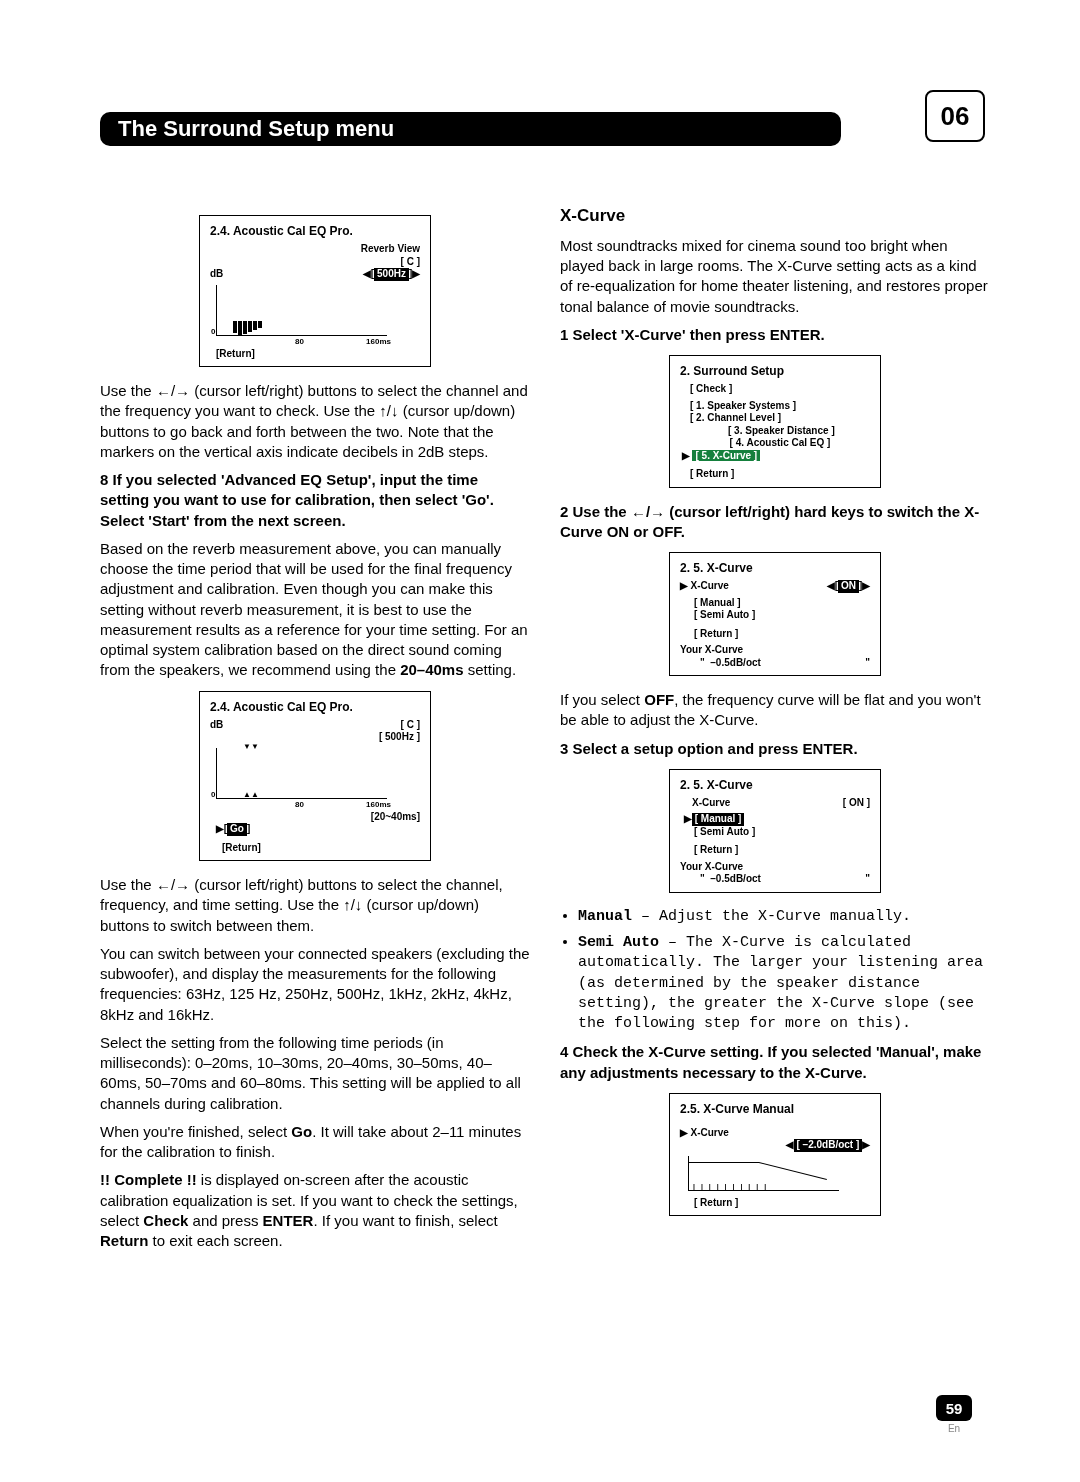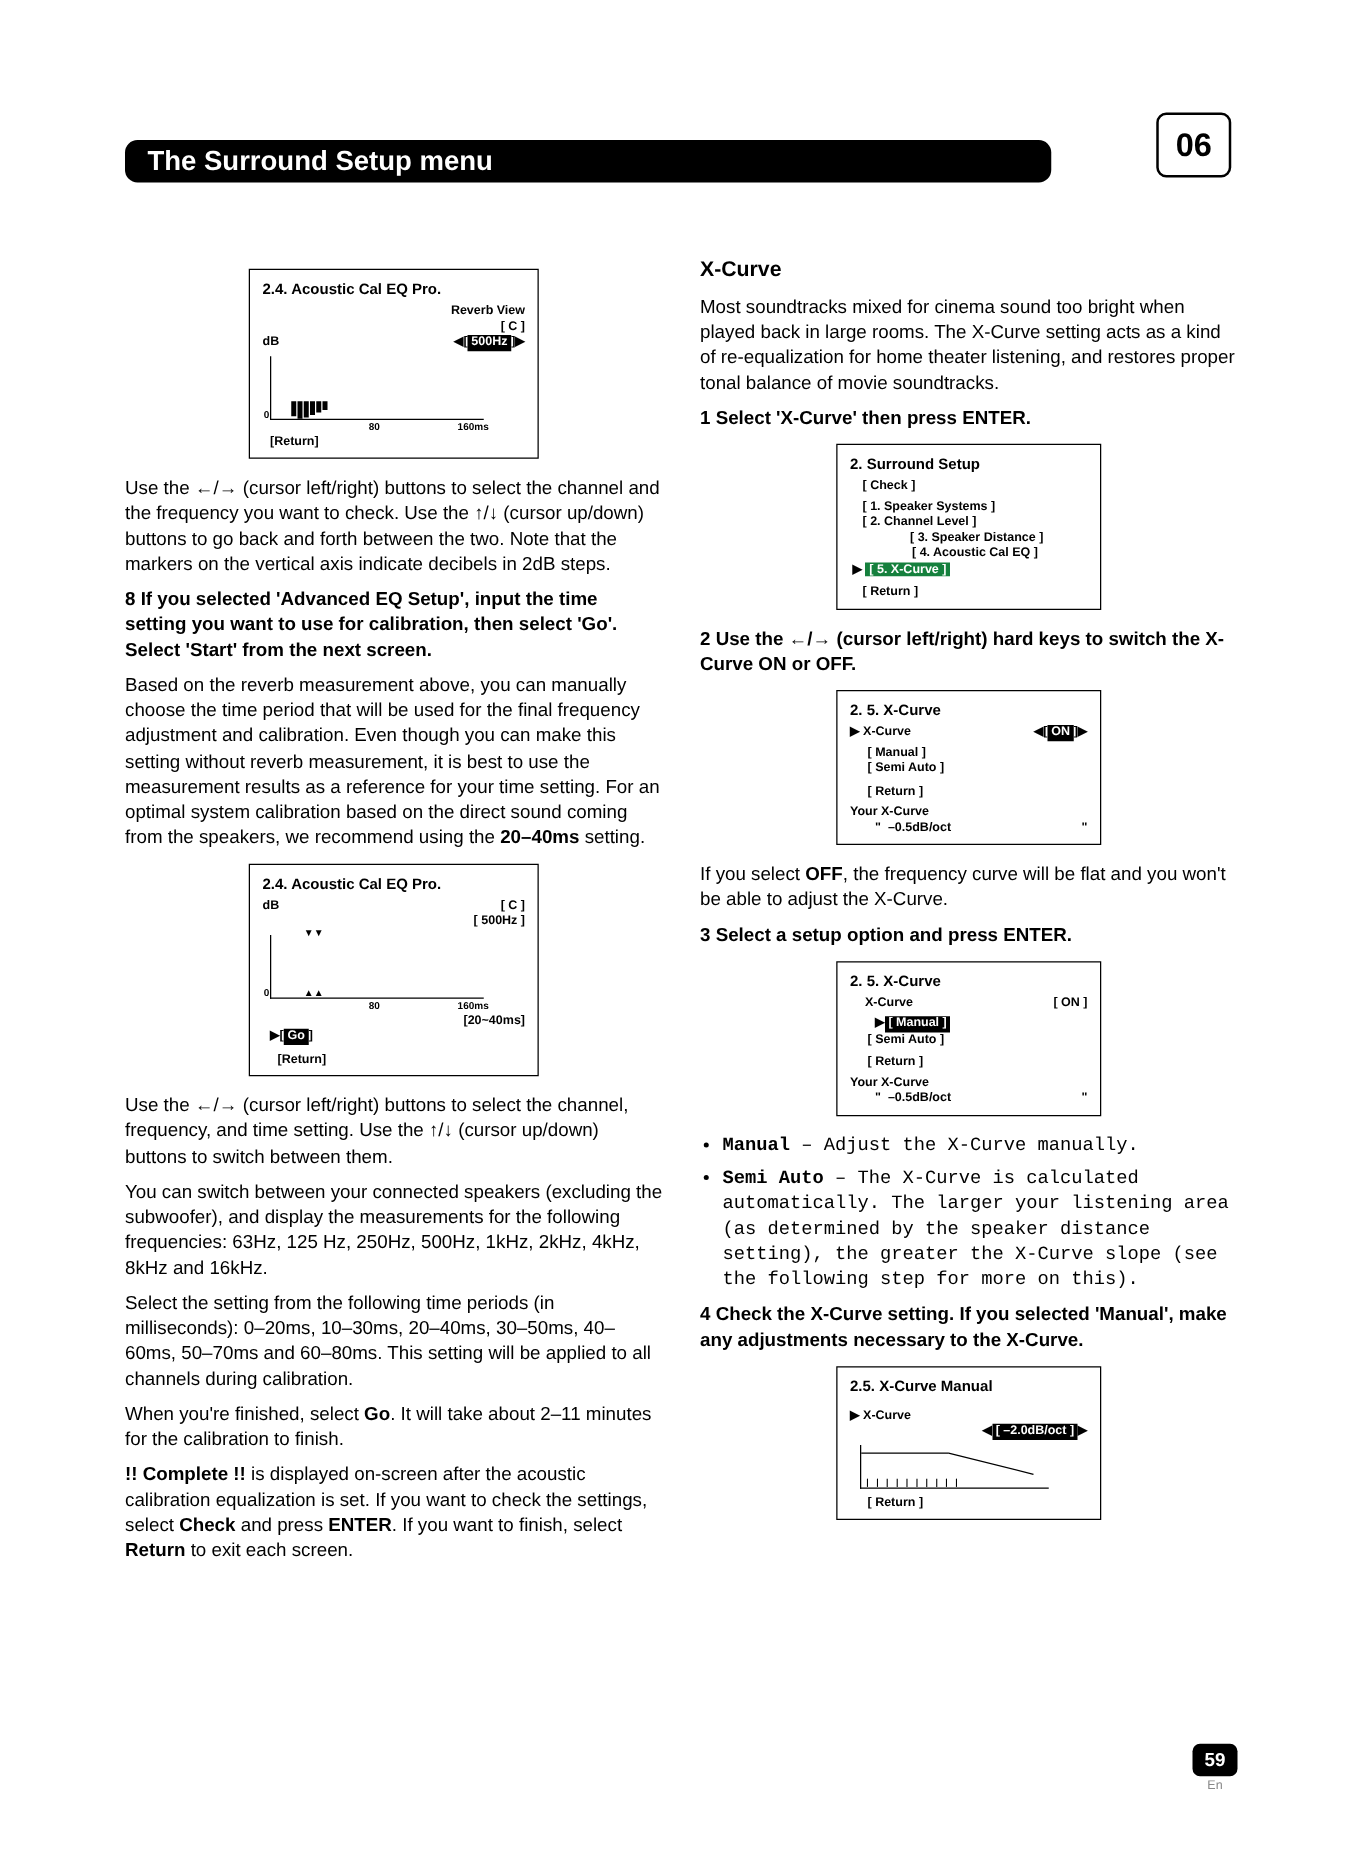--- a/index.html
+++ b/index.html
@@ -19,21 +19,21 @@
   .osd .hl { background: #000; color: #fff; padding: 0 3px; display: inline-block; }
   .osd .return { margin-top: 6px; }
   .osd-graph { height: 50px; position: relative; border-left: 1px solid #000; border-bottom: 1px solid #000; margin: 4px 0 2px 6px; width: 170px; }
   .osd-graph .tick { position: absolute; font-size: 8px; }
   .osd-graph .bars { position: absolute; bottom: 0; left: 16px; display: flex; gap: 1px; }
   .osd-graph .bar { width: 4px; background: #000; }
   .osd-xcurve-hl { background: #15803d; color: #fff; padding: 0 3px; }
   ul.dots { margin: 4px 0 8px 0; padding-left: 18px; font-family: Liberation Mono, monospace; }
   ul.dots li { margin-bottom: 6px; }
   .arrow { font-family: Arial, sans-serif; }
-  .footer { position: absolute; right: 90px; bottom: 48px; text-align: center; }
+  .footer { position: absolute; right: 108px; bottom: 48px; text-align: center; }
   .pagenum-box { background: #000; color: #fff; border-radius: 6px; width: 36px; height: 26px; display: flex; align-items: center; justify-content: center; font-weight: bold; font-size: 15px; margin: 0 auto; }
   .lang { font-size: 10px; color: #888; margin-top: 2px; }
   .osd-mini-graph { height: 34px; width: 150px; border-left:1px solid #000; border-bottom:1px solid #000; margin: 4px 0 2px 8px; position: relative; }
   .osd-mini-graph .line { position: absolute; top: 6px; left: 0; width: 70px; border-top: 1.5px solid #000; }
   .osd-mini-graph .slope { position: absolute; top: 6px; left: 70px; width: 70px; height: 20px; border-top: 1.5px solid #000; transform-origin: left top; transform: rotate(14deg); }
   .osd-mini-graph .ticks { position: absolute; bottom: -2px; left: 4px; font-size: 7px; letter-spacing: 2px; color:#000; }
 </style>
 </head>
 <body>
 
@@ -170,21 +170,21 @@
       </p>
 
       <p class="bold">3   Select a setup option and press ENTER.</p>
 
       <div class="osd" style="width:190px;">
         <div class="title">2. 5. X-Curve</div>
         <div class="row" style="margin:4px 0;">
           <span style="margin-left:12px;">X-Curve</span>
           <span>[ ON ]</span>
         </div>
-        <div style="margin-left:20px;">▶<span class="hl">[ Manual ]</span></div>
+        <div style="margin-left:4px;">▶<span class="hl">[ Manual ]</span></div>
         <div style="margin-left:14px;">[ Semi Auto ]</div>
         <div style="margin:6px 0 4px 14px;">[ Return ]</div>
         <div>Your X-Curve</div>
         <div class="row">
           <span style="margin-left:20px;"><span>"</span>&nbsp;&nbsp;<span>–0.5dB/oct</span></span>
           <span>"</span>
         </div>
       </div>
 
       <ul class="dots">

